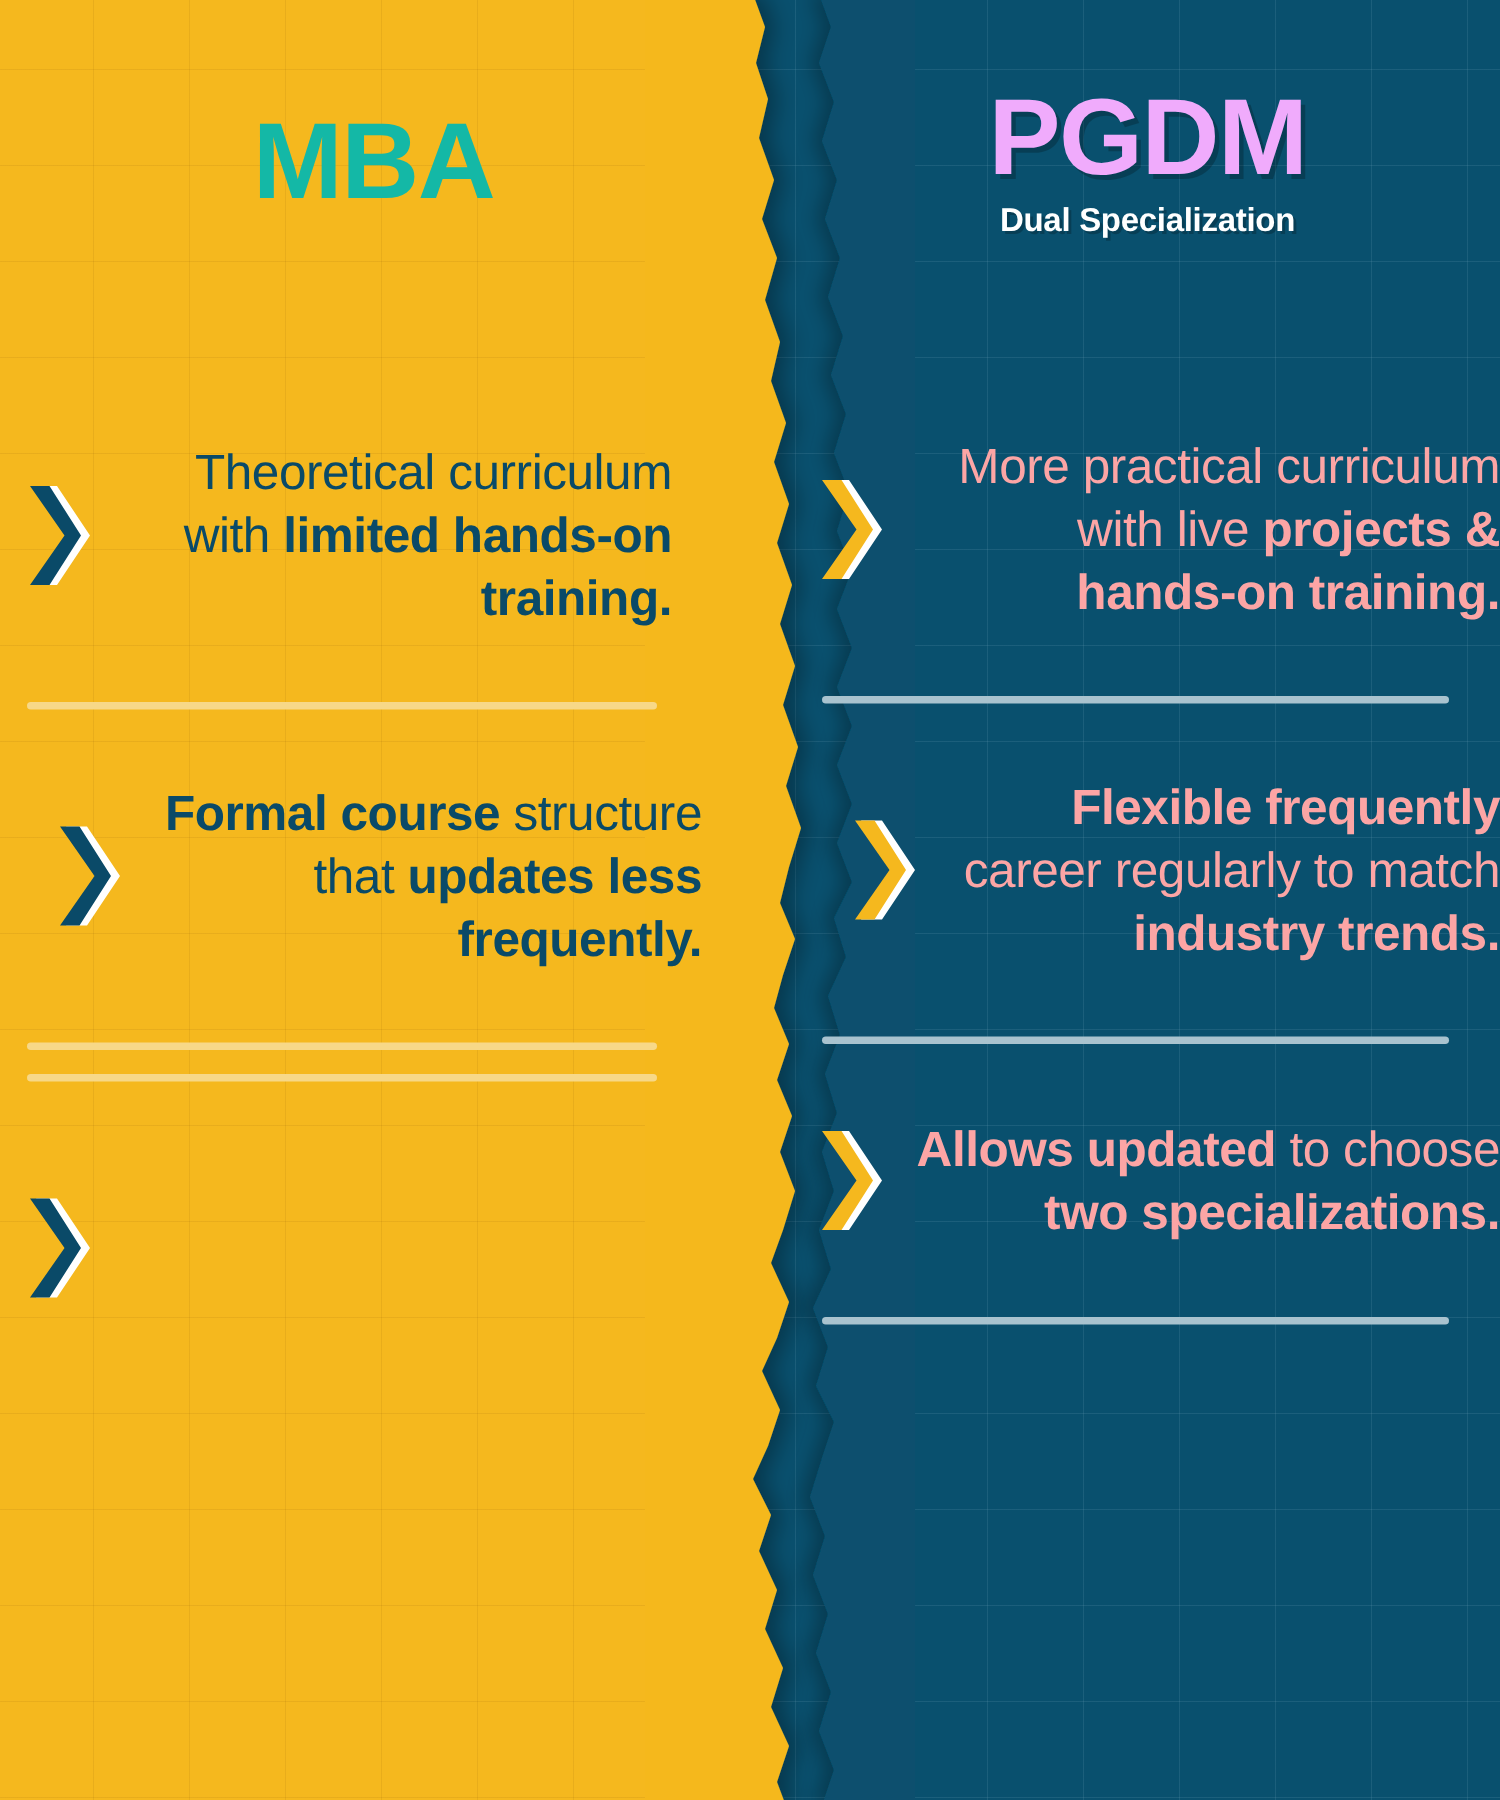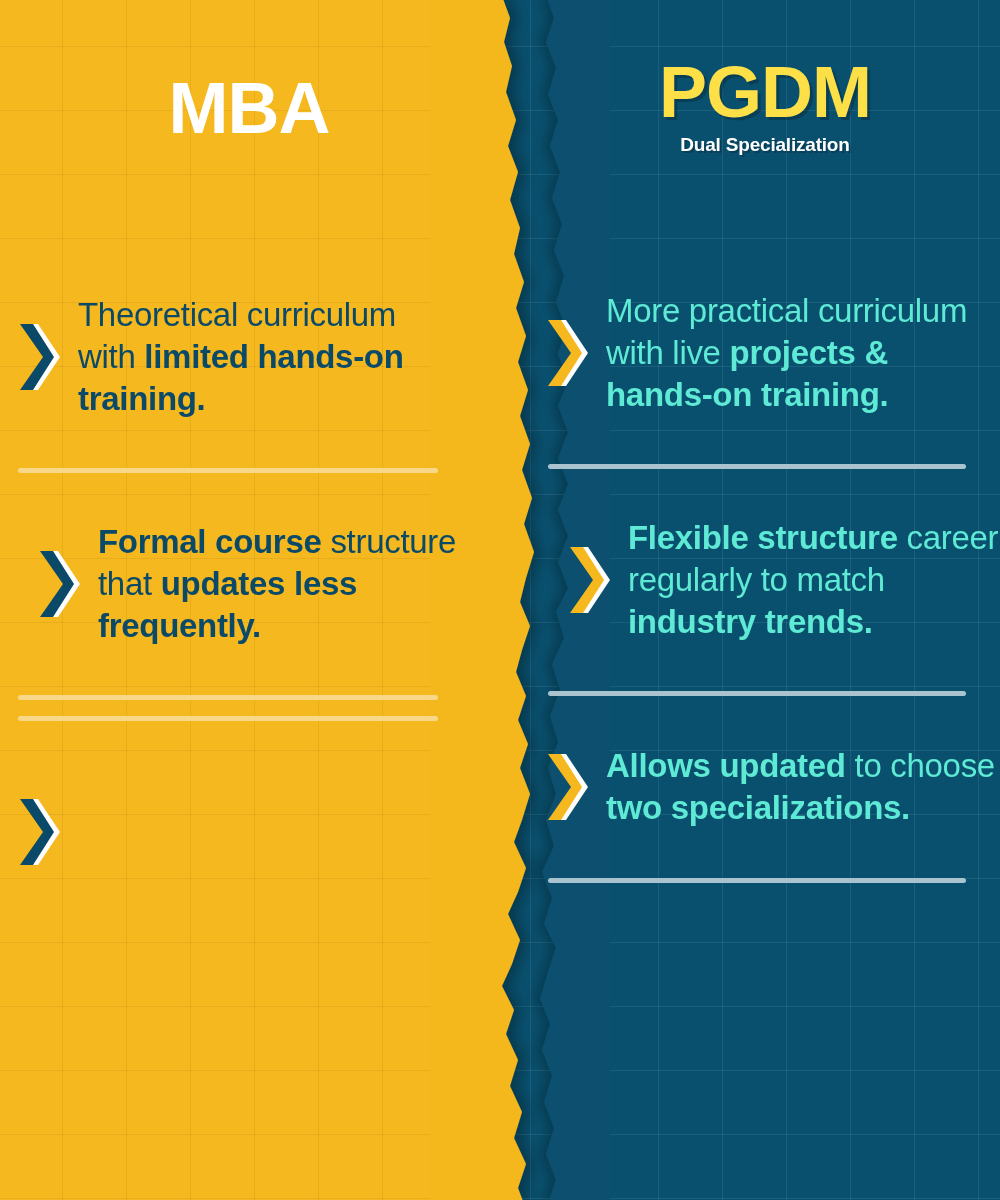--- a/index.html
+++ b/index.html
@@ -70,69 +70,70 @@
   .hdr-left{ top:72px; }
   .hdr-right{ top:56px; }
 
   .title{
     font-size:70px;
     font-weight:bold;
     letter-spacing:-1px;
     line-height:1;
   }
   .title-mba{
-    color:#ffffff;
+    color:#14b8a6;
     font-size:72px;
     padding-left:28px;
   }
   .title-pgdm{
-    color:#fde047;
+    color:#f0abfc;
     font-size:72px;
     text-shadow:3px 3px 0 rgba(0,0,0,.22);
   }
   .subtitle{
     color:#ffffff;
-    font-size:19px;
+    font-size:22px;
     font-weight:bold;
     margin-top:6px;
     letter-spacing:-.2px;
     text-shadow:2px 2px 0 rgba(0,0,0,.22);
   }
 
   
   .list{
     position:absolute;
     top:262px;
     width:100%;
   }
   .list-right{ top:258px; }
 
   .row{
     display:flex;
     align-items:center;
     padding-left:18px;
+    text-align:right;
   }
   .row-right{ padding-left:16px; }
 
   .chev{
     flex:0 0 auto;
     width:46px;
     height:74px;
     margin-right:14px;
     position:relative;
   }
   .chev svg{ display:block; width:100%; height:100%; }
 
   .txt{
     font-size:33px;
     line-height:1.28;
     letter-spacing:-.3px;
   }
   .txt-left{ color:#0a4a68; width:370px; }
-  .txt-right{ color:#5eead4; width:400px; }
+  .txt-right{ color:#fca5a5; width:400px; }
   .txt b{ font-weight:bold; }
 
   .sep{
     height:5px;
     border-radius:3px;
     margin:16px auto 16px 18px;
   }
   .sep-left{ width:420px; background:#f7d888; }
   .sep-right{ width:418px; background:#a9c3cf; }
 
@@ -263,21 +264,21 @@
       <div class="sep sep-right"></div>
 
       <div class="row row-right r2">
         <span class="chev">
           <svg viewBox="0 0 46 74">
             <path d="M30,37 L6,70 L20,70 L42,37 L20,4 L6,4 Z" fill="#ffffff"></path>
             <path d="M25,37 L2,70 L15,70 L36,37 L15,4 L2,4 Z" fill="#f5b81e"></path>
           </svg>
         </span>
         <span class="txt txt-right">
-          <b>Flexible structure </b><span>career regularly to match </span><b>industry trends.</b>
+          <b>Flexible frequently </b><span>career regularly to match </span><b>industry trends.</b>
         </span>
       </div>
 
       <div class="sep sep-right"></div>
 
       <div class="row row-right r3">
         <span class="chev">
           <svg viewBox="0 0 46 74">
             <path d="M30,37 L6,70 L20,70 L42,37 L20,4 L6,4 Z" fill="#ffffff"></path>
             <path d="M25,37 L2,70 L15,70 L36,37 L15,4 L2,4 Z" fill="#f5b81e"></path>

